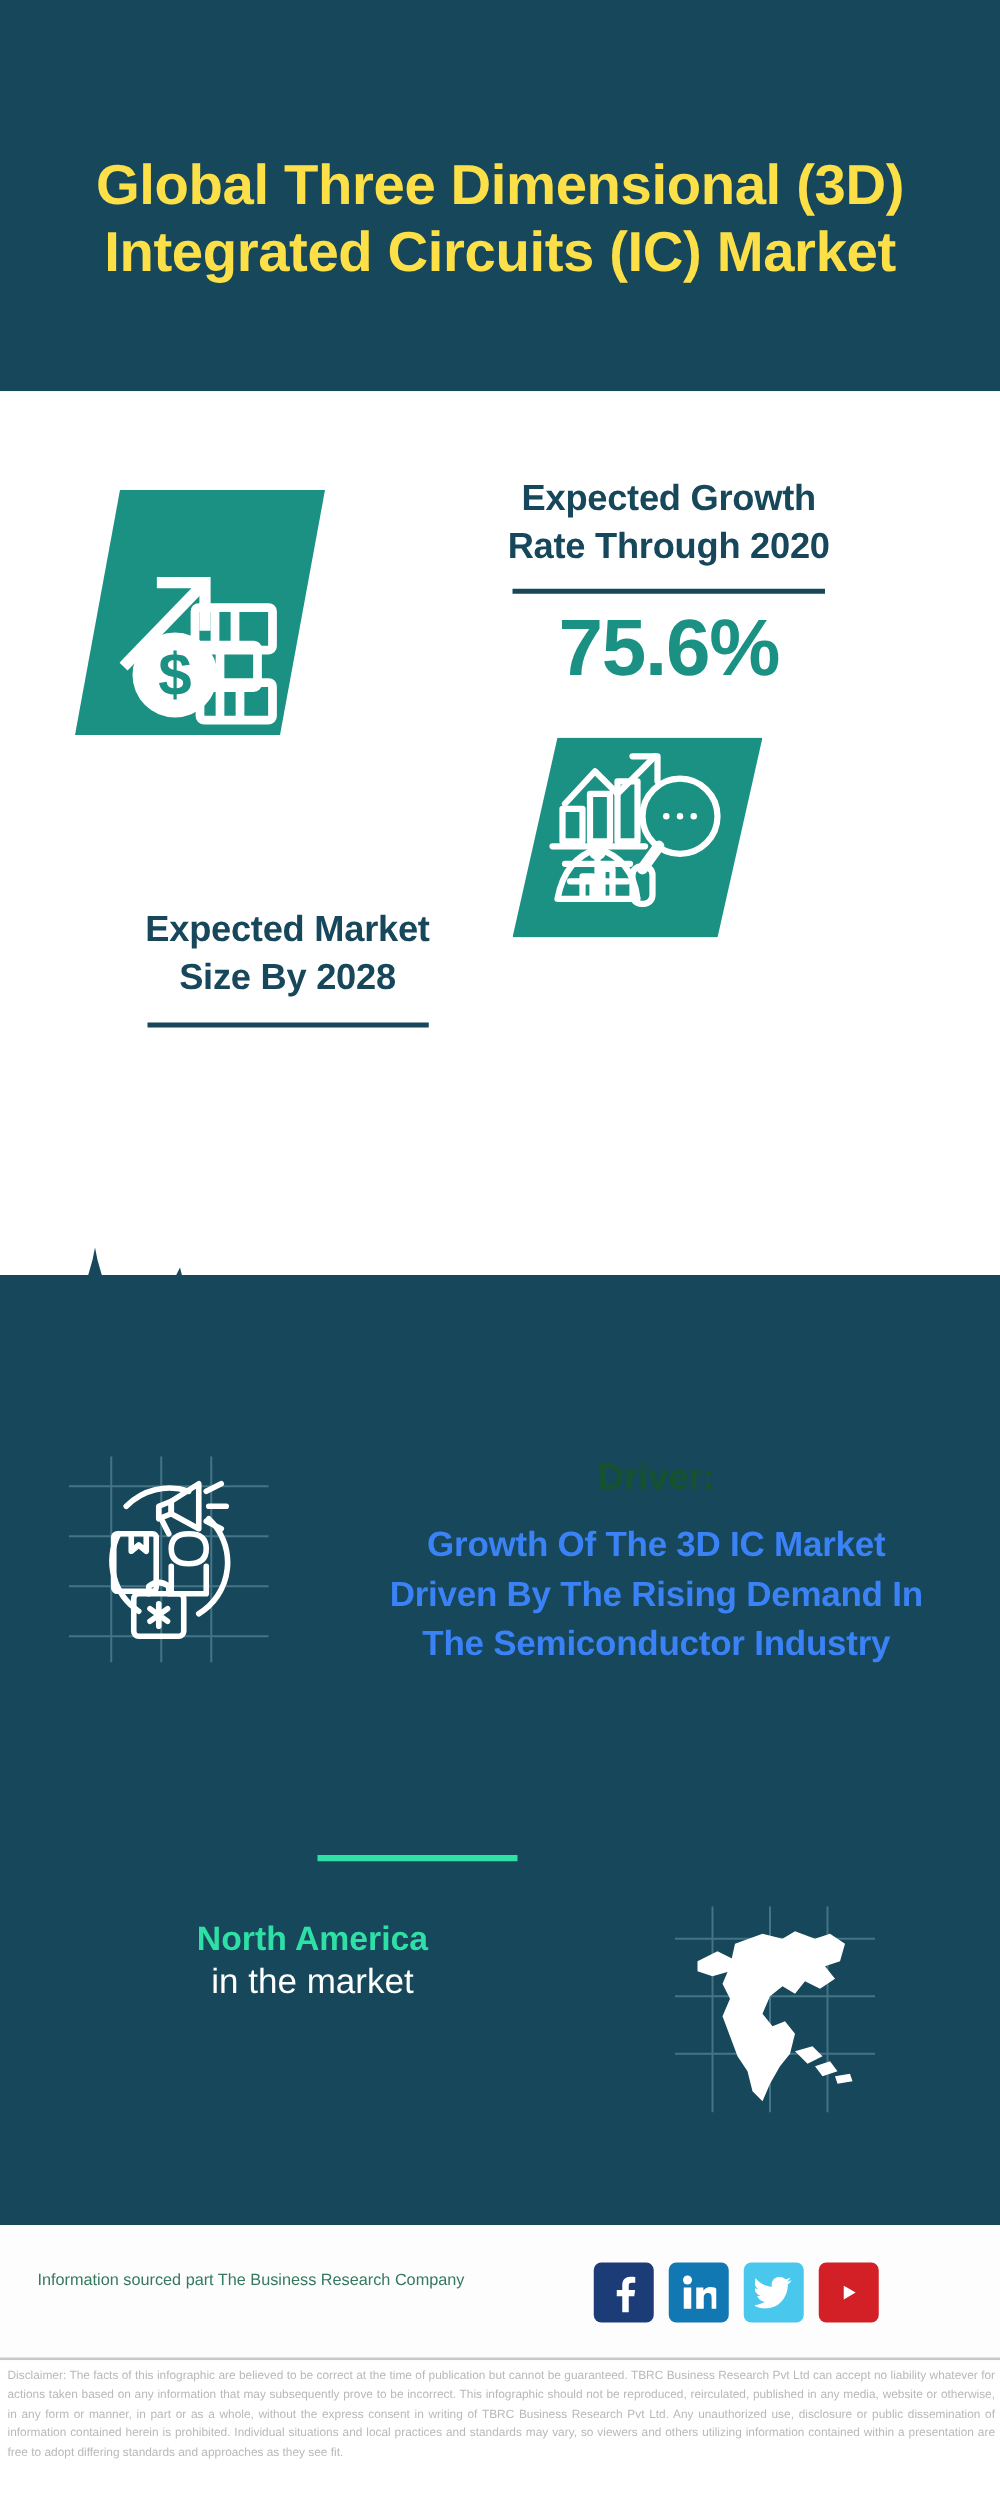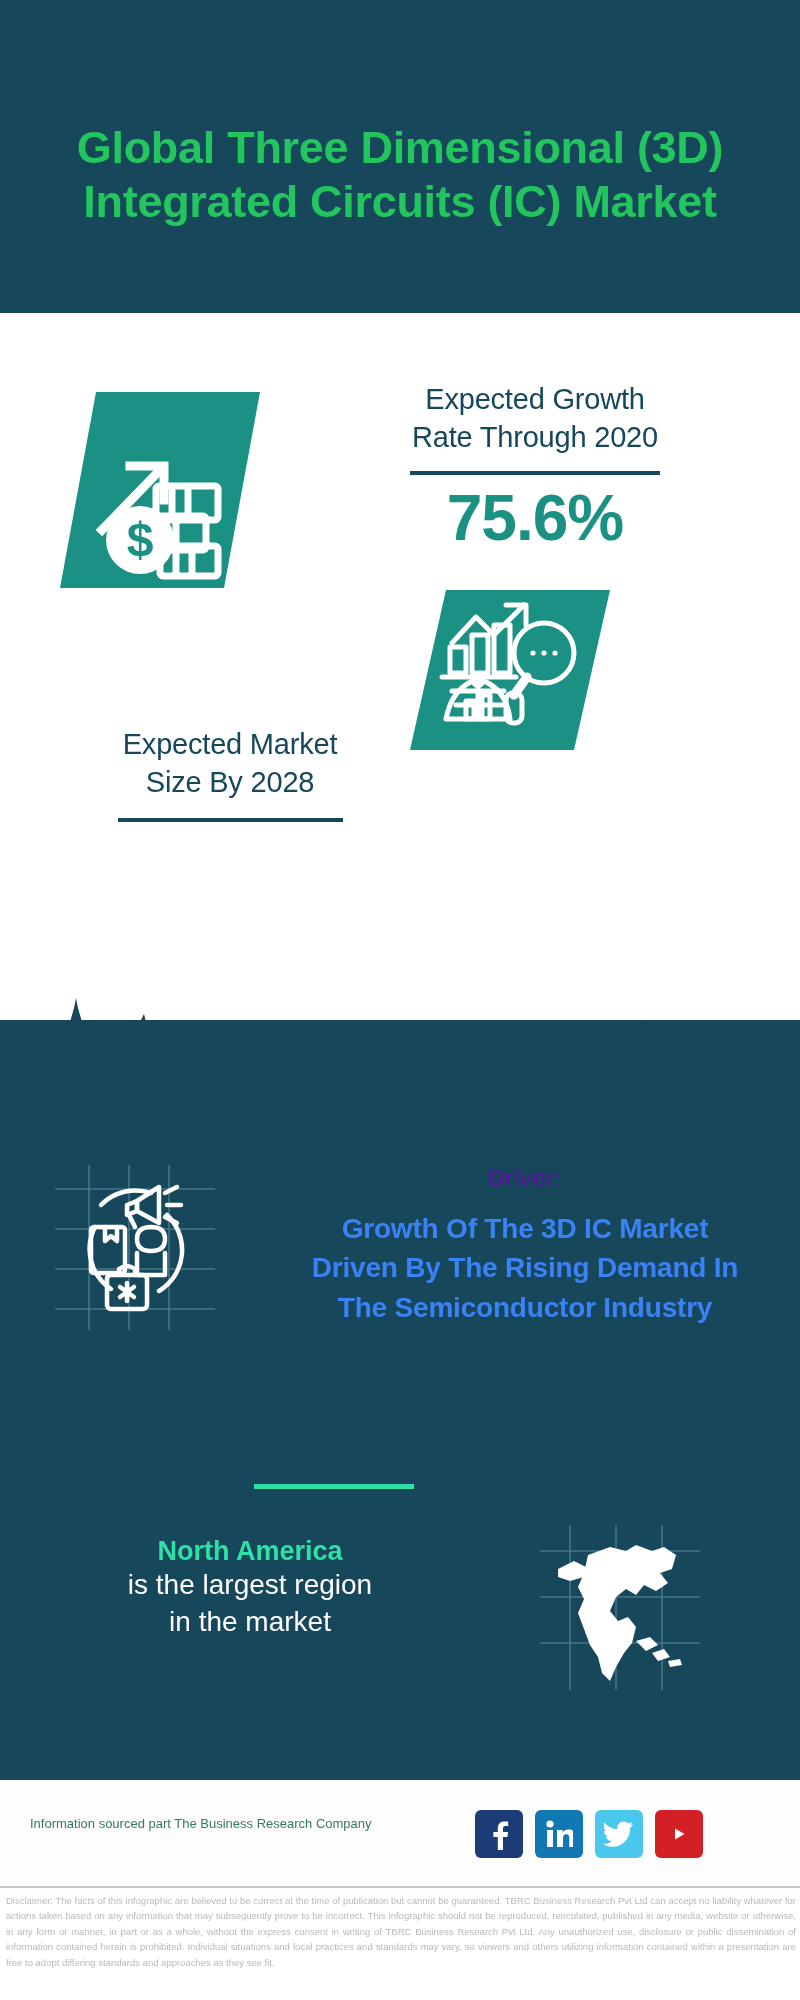--- a/index.html
+++ b/index.html
@@ -12,21 +12,21 @@
   .page { position:relative; width:800px; height:2000px; background:#fff; }
 
   
   .header {
     position:absolute; left:0; top:0; width:800px; height:313px;
     background:#16475a;
     display:flex; align-items:center; justify-content:center;
     padding:8px 24px 16px;
   }
   .header-title {
-    color:#22c55e;
+    color:#fde047;
     font-size:45px; line-height:1.18; font-weight:bold;
     text-align:center; letter-spacing:-0.3px;
     font-family:"Liberation Sans", sans-serif;
     margin-top:44px;
   }
 
   
   .white-band {
     position:absolute; left:0; top:313px; width:800px; height:707px;
     background:#ffffff;
@@ -35,21 +35,21 @@
   
   .stat1-shape {
     position:absolute; left:60px; top:392px; width:200px; height:196px;
     background:#1b9184;
     clip-path:polygon(18% 0%, 100% 0%, 82% 100%, 0% 100%);
   }
   .stat1-icon { position:absolute; left:82px; top:400px; width:160px; height:180px; }
 
   .stat1-text { position:absolute; left:300px; top:380px; width:470px; text-align:center; }
   .stat-label {
-    color:#16475a; font-size:29px; font-weight:normal; line-height:1.32;
+    color:#16475a; font-size:29px; font-weight:bold; line-height:1.32;
     letter-spacing:-0.2px;
   }
   .rule-dark {
     width:250px; height:4px; background:#16475a; margin:14px auto 10px;
   }
   .stat-value-teal {
     color:#1b9184; font-size:64px; font-weight:bold; line-height:1.05;
     letter-spacing:-1px;
   }
 
@@ -69,21 +69,21 @@
   
   .dark-panel {
     position:absolute; left:0; top:1020px; width:800px; height:760px;
     background:#16475a;
   }
   .skyline { position:absolute; left:0; top:992px; width:800px; height:120px; }
 
   .driver-icon-wrap { position:absolute; left:55px; top:1165px; width:160px; height:165px; }
   .driver-text { position:absolute; left:270px; top:1165px; width:510px; text-align:center; }
   .driver-heading {
-    color:#4c1d95; font-size:23px; font-weight:bold; line-height:1.2; margin-bottom:16px;
+    color:#14532d; font-size:29px; font-weight:bold; line-height:1.2; margin-bottom:16px;
   }
   .driver-body {
     color:#3b82f6; font-size:28px; font-weight:bold; line-height:1.42; letter-spacing:-0.2px;
   }
   .rule-green {
     position:absolute; left:254px; top:1484px; width:160px; height:5px;
     background:#2fe0a6;
   }
 
   .region-text { position:absolute; left:20px; top:1535px; width:460px; text-align:center; }
@@ -217,21 +217,20 @@
     <div class="driver-heading">Driver:</div>
     <div class="driver-body">Growth Of The 3D IC Market</div>
     <div class="driver-body">Driven By The Rising Demand In</div>
     <div class="driver-body">The Semiconductor Industry</div>
   </div>
 
   <div class="rule-green"></div>
 
   <div class="region-text">
     <div class="region-name">North America</div>
-    <div class="region-sub">is the largest region</div>
     <div class="region-sub">in the market</div>
   </div>
   <div class="map-wrap">
     <svg viewBox="0 0 160 165" width="160" height="165">
       <g stroke="#4d7d8e" stroke-width="1.6" opacity="0.85">
         <path d="M30 0 L30 165 M76 0 L76 165 M122 0 L122 165"></path>
         <path d="M0 26 L160 26 M0 72 L160 72 M0 118 L160 118"></path>
       </g>
       <g fill="#ffffff">
         <path d="M18 44 L34 36 L46 42 L44 52 L30 56 L18 52 Z"></path>

